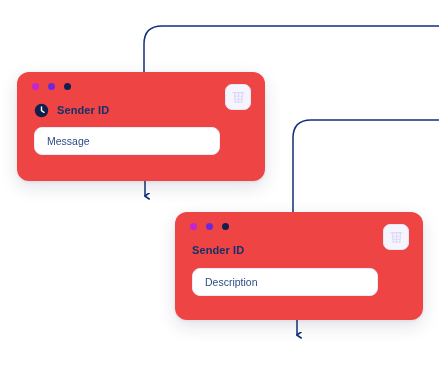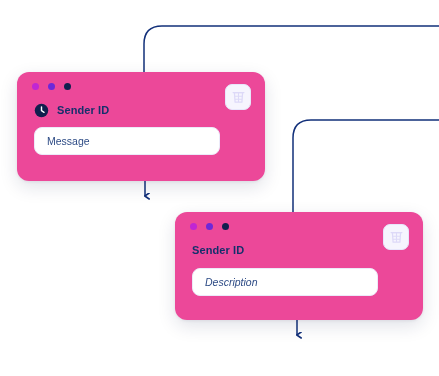--- a/index.html
+++ b/index.html
@@ -11,21 +11,21 @@
     position:relative;
   }
   #stage{position:absolute;left:0;top:0;width:439px;height:376px;}
 
   
   #wires{position:absolute;left:0;top:0;width:439px;height:376px;z-index:1;}
 
   
   .card{
     position:absolute;
-    background:#ec4899;
+    background:#ef4444;
     border-radius:12px;
     box-shadow:0 6px 18px rgba(23,31,74,.13), 0 1px 3px rgba(23,31,74,.07);
     z-index:3;
     text-align:center;
   }
   #card-1{left:17px;top:72px;width:248px;height:109px;}
   #card-2{left:175px;top:212px;width:248px;height:108px;}
 
   .dots{position:absolute;left:15px;top:11px;display:flex;gap:9px;align-items:center;}
   .dot{width:7px;height:7px;border-radius:50%;display:block;}
@@ -67,21 +67,21 @@
     left:17px;
     width:186px;height:28px;
     box-sizing:border-box;
     border:1px solid #eceaf9;
     border-radius:8px;
     background:#ffffff;
     display:flex;align-items:center;
     padding-left:12px;
   }
   #card-1 .field{top:55px;}
-  #card-2 .field{top:56px;font-style:italic;}
+  #card-2 .field{top:56px;}
 
   .field-text{
     font-size:10.5px;
     color:#2d4b85;
     line-height:1;
     white-space:nowrap;
   }
 </style>
 </head>
 <body>

